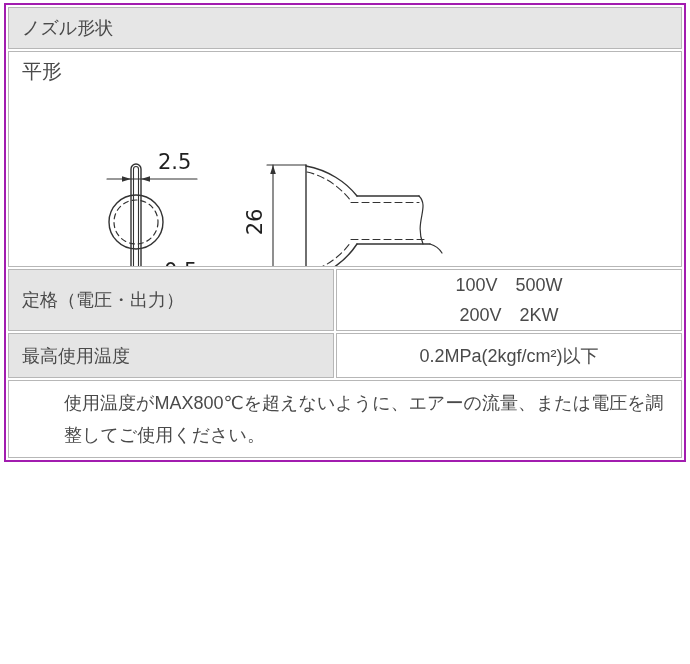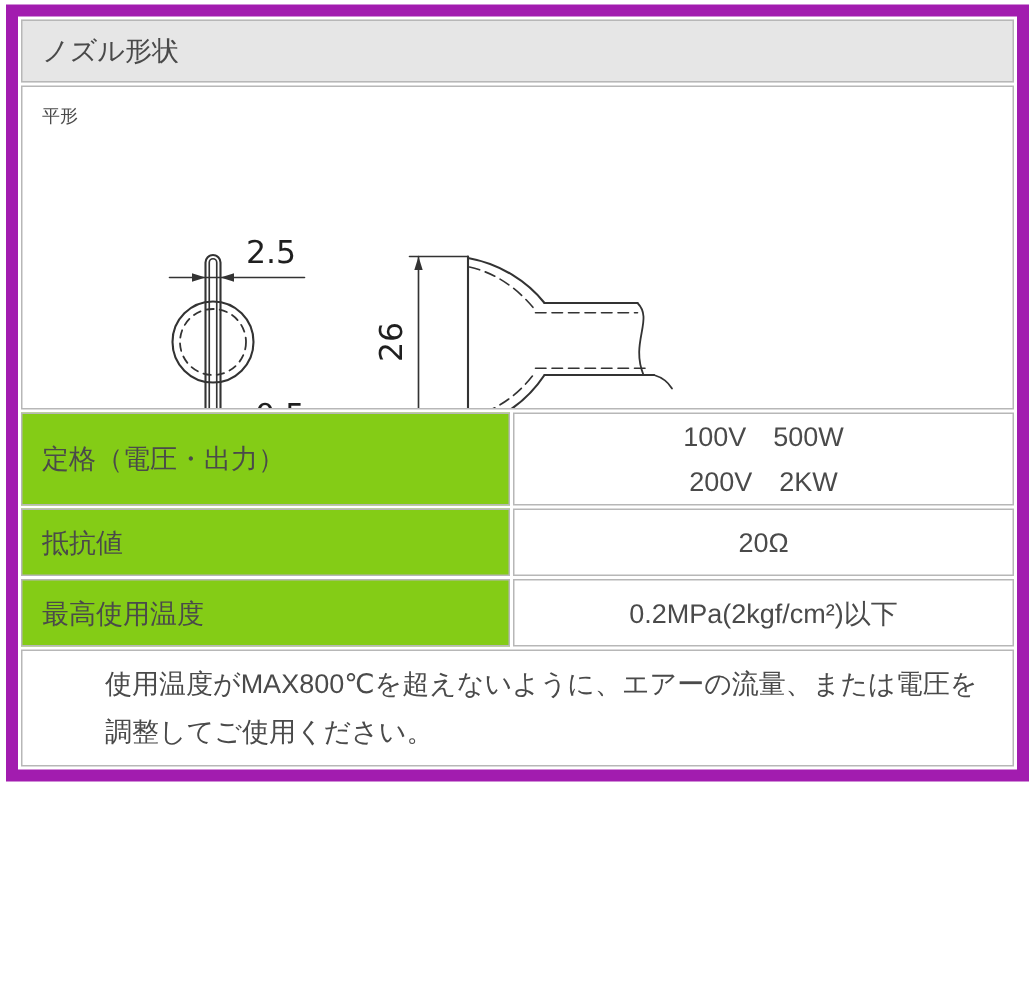--- a/index.html
+++ b/index.html
@@ -5,34 +5,34 @@
   html, body { margin: 0; padding: 0; background: #ffffff; }
   .page {
     width: 690px; height: 664px; box-sizing: border-box;
     padding: 3px 4px; background: #ffffff;
     font-family: "Liberation Sans", "DejaVu Sans", sans-serif;
     color: #4a4a4a;
   }
   table.spec-table {
     width: 682px; table-layout: fixed;
     border-collapse: separate; border-spacing: 2px;
-    border: 8px solid #a21caf; background: #ffffff;
+    border: 2px solid #a21caf; background: #ffffff;
   }
   col.c1 { width: 326px; }
   td.cell {
     border: 1px solid #b7b7b7;
     font-size: 18px; color: #4a4a4a;
     padding: 0 13px; vertical-align: middle;
     overflow: hidden;
   }
   td.head { background: #e6e6e6; height: 40px; }
   td.drawing { height: 198px; vertical-align: top; padding: 8px 13px; position: relative; }
-  .shape-label { font-size: 12px; line-height: 22px; }
+  .shape-label { font-size: 20px; line-height: 22px; }
   svg.diagram { position: absolute; left: 10px; top: 58px; }
-  td.label { background: #84cc16; height: 43px; }
+  td.label { background: #e5e5e5; height: 43px; }
   td.value { height: 43px; white-space: pre-line; line-height: 30px; text-align: center; }
   td.note { height: 64px; vertical-align: middle; padding: 6px 13px; }
   .note-text { line-height: 32px; max-width: 614px; margin-left: 42px; }
   .dim-text { font-size: 21px; fill: #1f1f1f; font-family: "DejaVu Sans", "Liberation Sans", sans-serif; }
 </style>
 </head>
 <body>
 
 <div class="page">
   <table class="spec-table">
@@ -99,24 +99,20 @@
           </svg>
         </td>
       </tr>
 
       <tr class="row-spec">
     <td class="cell label">定格（電圧・出力）</td>
     <td class="cell value">100V　500W
 200V　2KW</td>
   </tr>
         <tr class="row-spec">
-    <td class="cell label">抵抗値</td>
-    <td class="cell value">20Ω</td>
-  </tr>
-        <tr class="row-spec">
     <td class="cell label">最高使用温度</td>
     <td class="cell value">0.2MPa(2kgf/cm²)以下</td>
   </tr>
         <tr class="row-note">
         <td colspan="2" class="cell note">
           <div class="note-text">使用温度がMAX800℃を超えないように、エアーの流量、または電圧を調整してご使用ください。</div>
         </td>
       </tr>
     </tbody>
   </table>

